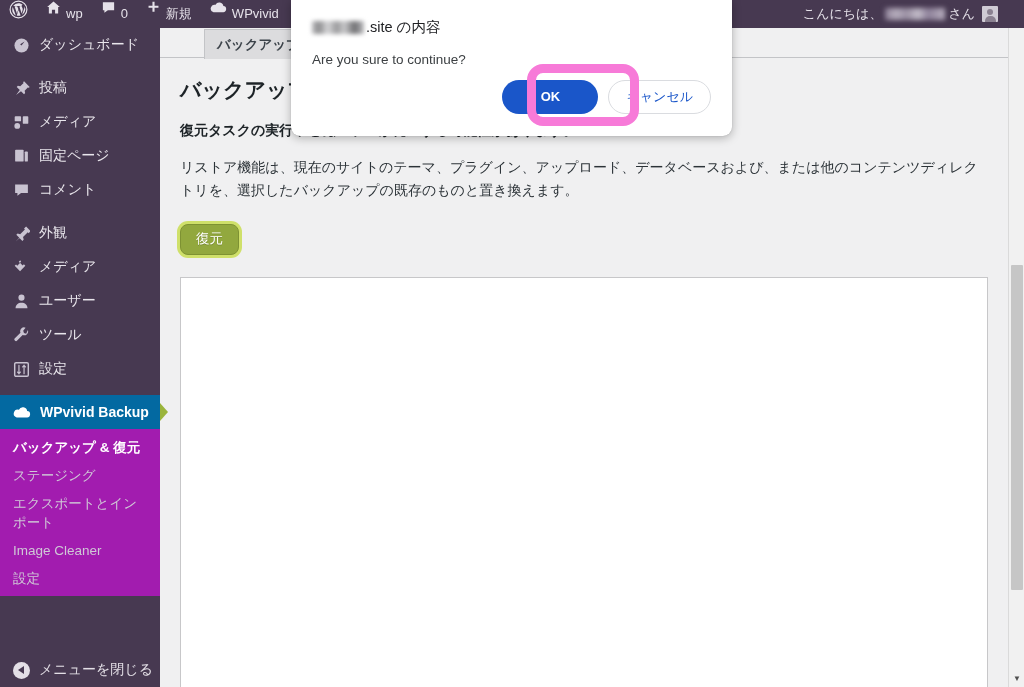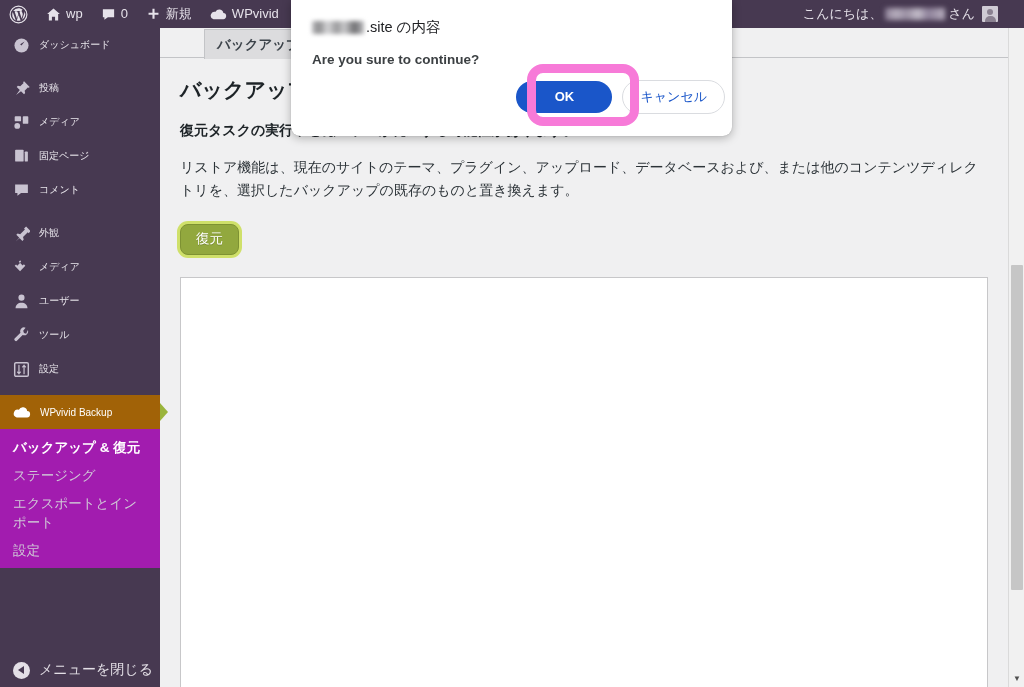--- a/index.html
+++ b/index.html
@@ -14,21 +14,21 @@
   
   .adminbar {
     position: absolute; top: 0; left: 0;
     width: 1024px; height: 28px;
     background: #473951;
     display: flex; align-items: center;
     color: #e6e2ea; font-size: 13px;
     z-index: 20;
   }
   .ab-item {
-    display: flex; align-items: center; gap: 5px;
+    display: flex; align-items: flex-start; gap: 5px;
     padding: 0 9px; height: 28px; color: #e6e2ea;
     white-space: nowrap;
   }
   .ab-item .lbl { font-size: 13px; line-height: 28px; }
   .ab-spacer { flex: 1 1 auto; }
   .ab-right { display: flex; align-items: center; padding-right: 26px; justify-content: flex-end; }
   .blurname {
     display: inline-block; width: 60px; height: 12px;
     background: linear-gradient(90deg,#8c7f96 0%,#b5acbc 18%,#9a8fa3 36%,#c3bcc9 55%,#8e819a 72%,#b7aebe 100%);
     filter: blur(2.4px); border-radius: 1px; vertical-align: middle;
@@ -57,24 +57,24 @@
     background: #473951;
     color: #e3dfe6;
     font-size: 14px;
     z-index: 10;
   }
   .menu-item {
     display: flex; align-items: center; gap: 9px;
     height: 34px; padding-left: 13px;
     color: #e9e6ec; white-space: nowrap;
   }
-  .menu-item .mi-label { font-size: 10px; }
+  .menu-item .mi-label { font-size: 14px; }
   .menu-sep { height: 9px; }
   .menu-item.current {
-    background: #a16207; color: #fff; font-weight: normal;
+    background: #0369a1; color: #fff; font-weight: bold;
     position: relative;
   }
   .menu-item.current::after {
     content: ""; position: absolute; right: -8px; top: 8px;
     width: 0; height: 0;
     border-top: 9px solid transparent;
     border-bottom: 9px solid transparent;
     border-left: 8px solid #9ab43c;
   }
   .submenu { background: #a21caf; padding: 5px 0 3px 0; }
@@ -192,24 +192,24 @@
   .dlg-title {
     font-size: 14.5px; color: #202124;
     display: flex; align-items: center;
     line-height: 1.3; margin-bottom: 15px;
   }
   .dlg-blur {
     display: inline-block; width: 52px; height: 13px;
     background: linear-gradient(90deg,#b9b9bb 0%,#8e8e90 14%,#d5d5d7 30%,#9a9a9c 48%,#c9c9cb 62%,#6f6f72 82%,#bdbdbf 100%);
     filter: blur(2.2px); border-radius: 1px; margin-right: 2px;
   }
-  .dlg-msg { font-size: 13.5px; color: #3c4043; font-weight: bold; }
+  .dlg-msg { font-size: 13.5px; color: #3c4043; }
   .dlg-actions {
-    position: absolute; right: 7px; top: 80px;
-    display: flex; align-items: center; gap: 10px;
+    position: absolute; right: 21px; top: 80px;
+    display: flex; gap: 10px;
   }
   .btn-ok {
     background: #1a56c9;
     color: #fff; font-size: 13px; font-weight: bold;
     border: none; border-radius: 18px;
     padding: 9px 32px; line-height: 1.1;
     min-width: 96px; text-align: center;
   }
   .btn-cancel {
     background: #fff; color: #1a56c9;
@@ -393,20 +393,21 @@
           <path d="M17.3 6.2A5.3 5.3 0 0 0 7.2 4.6 4.2 4.2 0 0 0 4.5 14h12.2a3.9 3.9 0 0 0 .6-7.8Z"></path>
         </svg>
       </span>
       <span class="mi-label">WPvivid Backup</span>
     </div>
 
     <div class="submenu">
       <span class="sub-item current">バックアップ &amp; 復元</span>
       <span class="sub-item">ステージング</span>
       <span class="sub-item">エクスポートとインポート</span>
+      <span class="sub-item">Image Cleaner</span>
       <span class="sub-item">設定</span>
     </div>
 
     <div class="collapse">
       <span class="collapse-arrow"></span>
       <span>メニューを閉じる</span>
     </div>
   </div>
 
   <div class="content">

